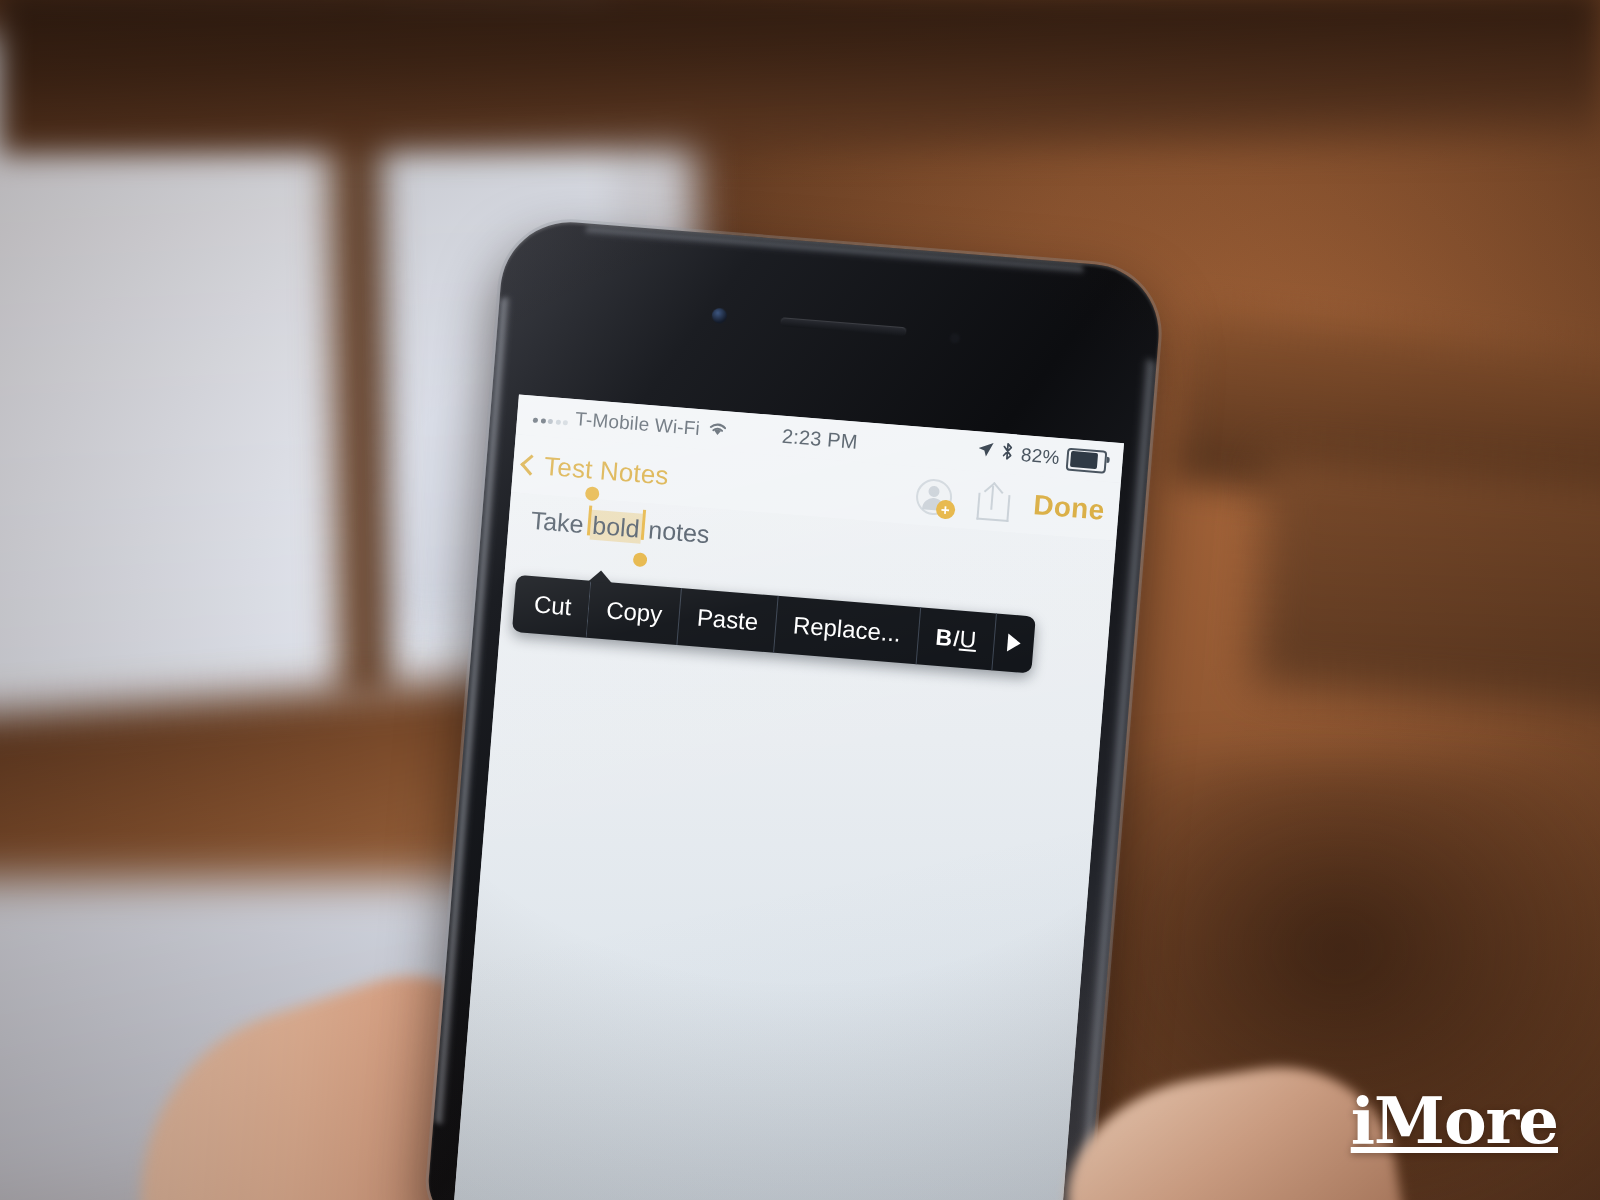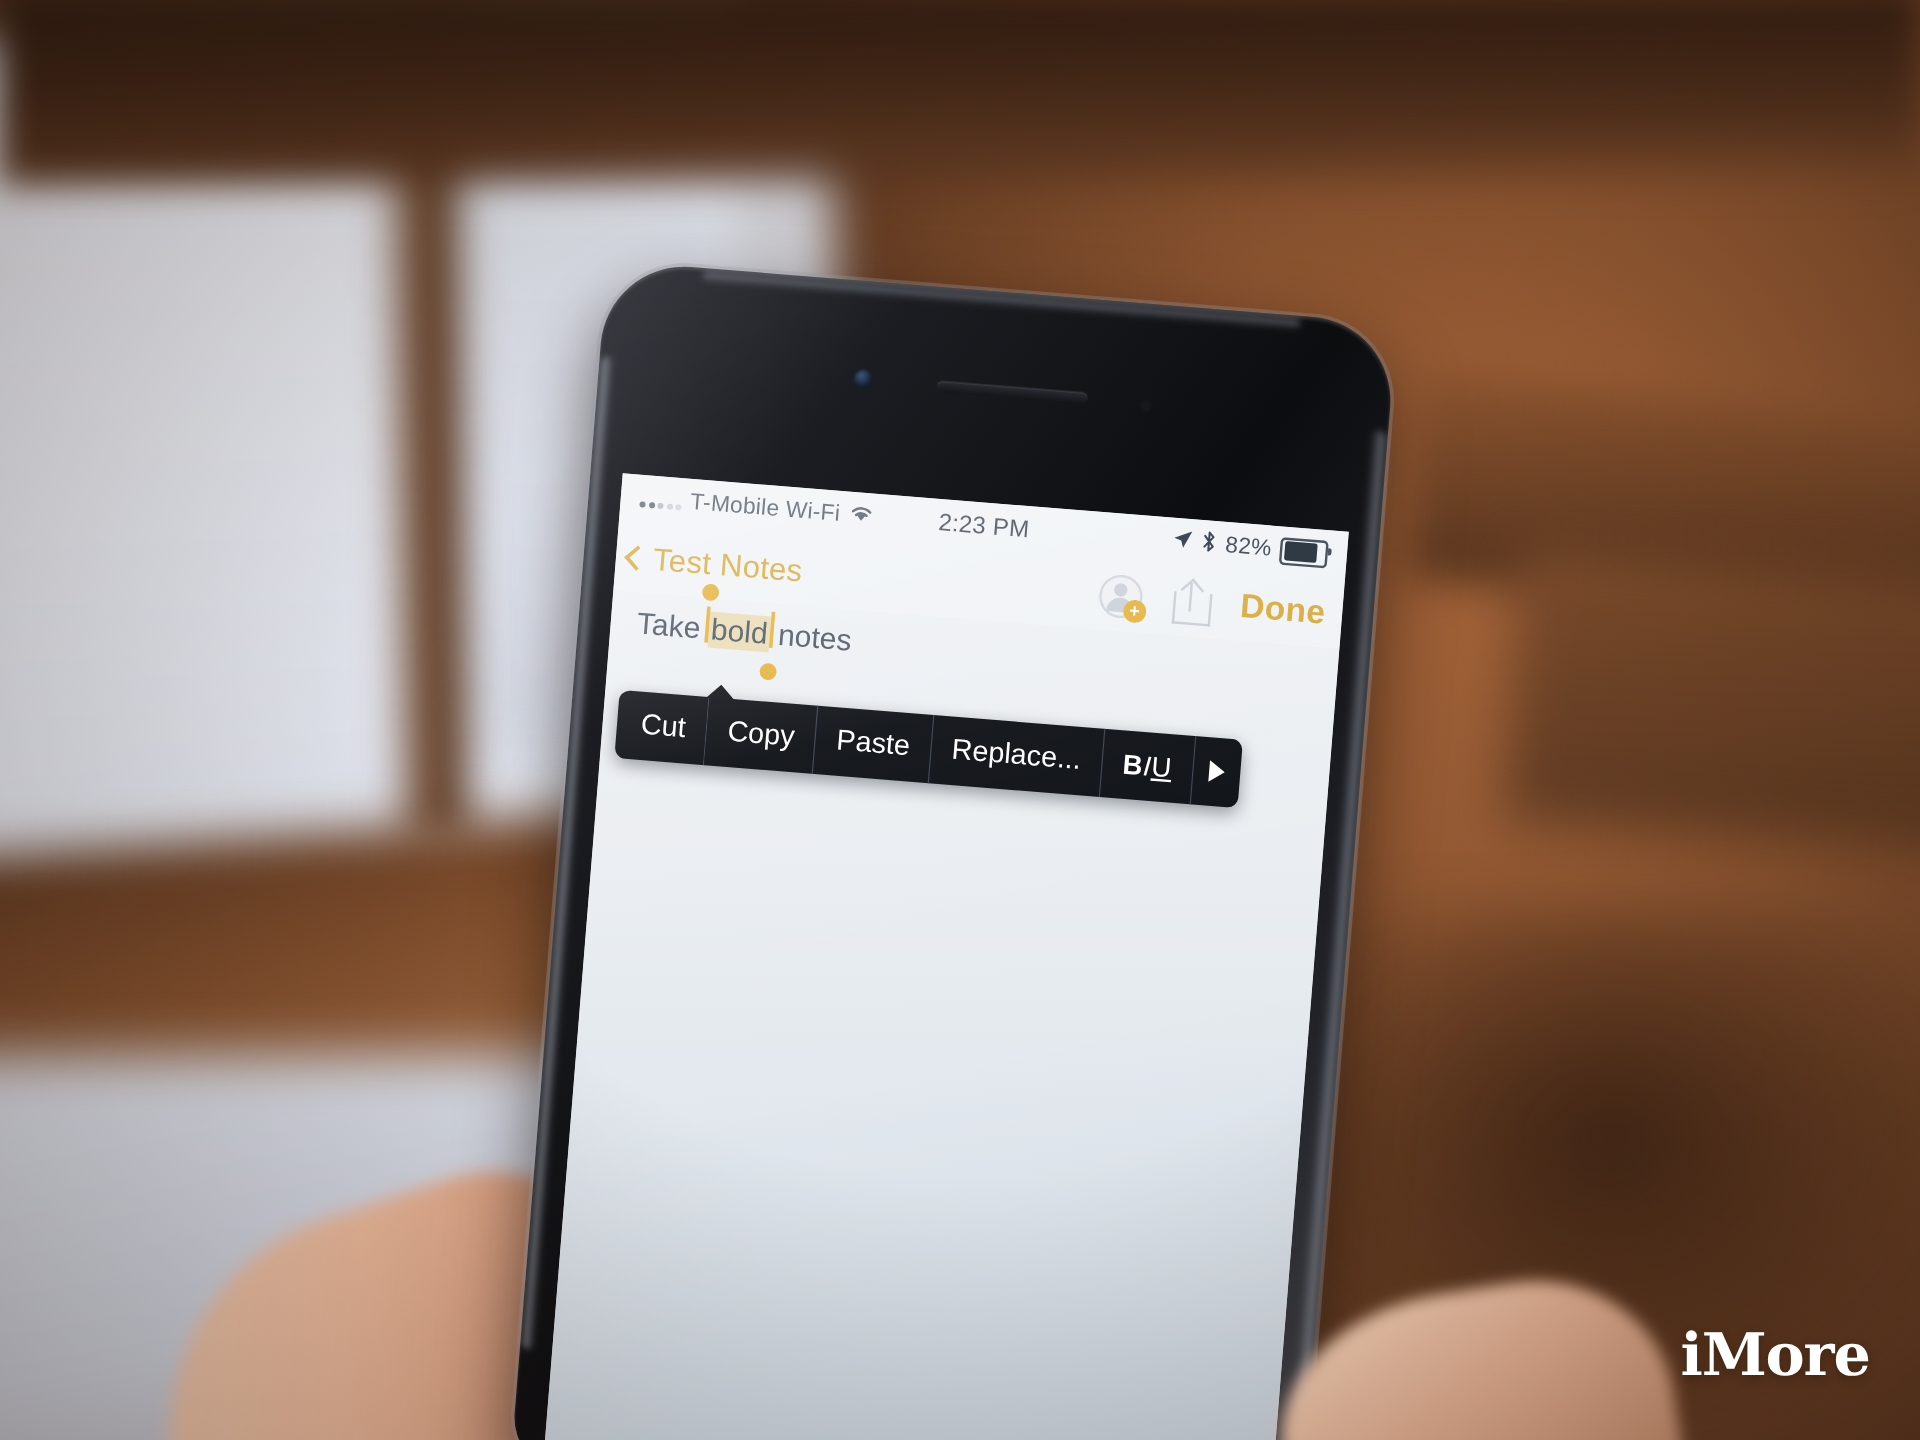--- a/index.html
+++ b/index.html
@@ -453,23 +453,24 @@
   }
 
   
   #watermark {
     position: absolute;
     right: 42px;
     bottom: 42px;
     color: #ffffff;
     font-family: "DejaVu Serif", serif;
     font-weight: bold;
-    font-size: 49px;
+    font-size: 64px;
     letter-spacing: -1px;
     text-shadow: 0 2px 7px rgba(40,20,8,.42);
+    text-decoration: underline;
   }
 
   
   #vignette {
     position: absolute; inset: 0;
     pointer-events: none;
     background: radial-gradient(ellipse 1100px 900px at 800px 620px, rgba(0,0,0,0) 40%, rgba(35,18,8,.30) 100%);
   }
 </style>
 </head>

